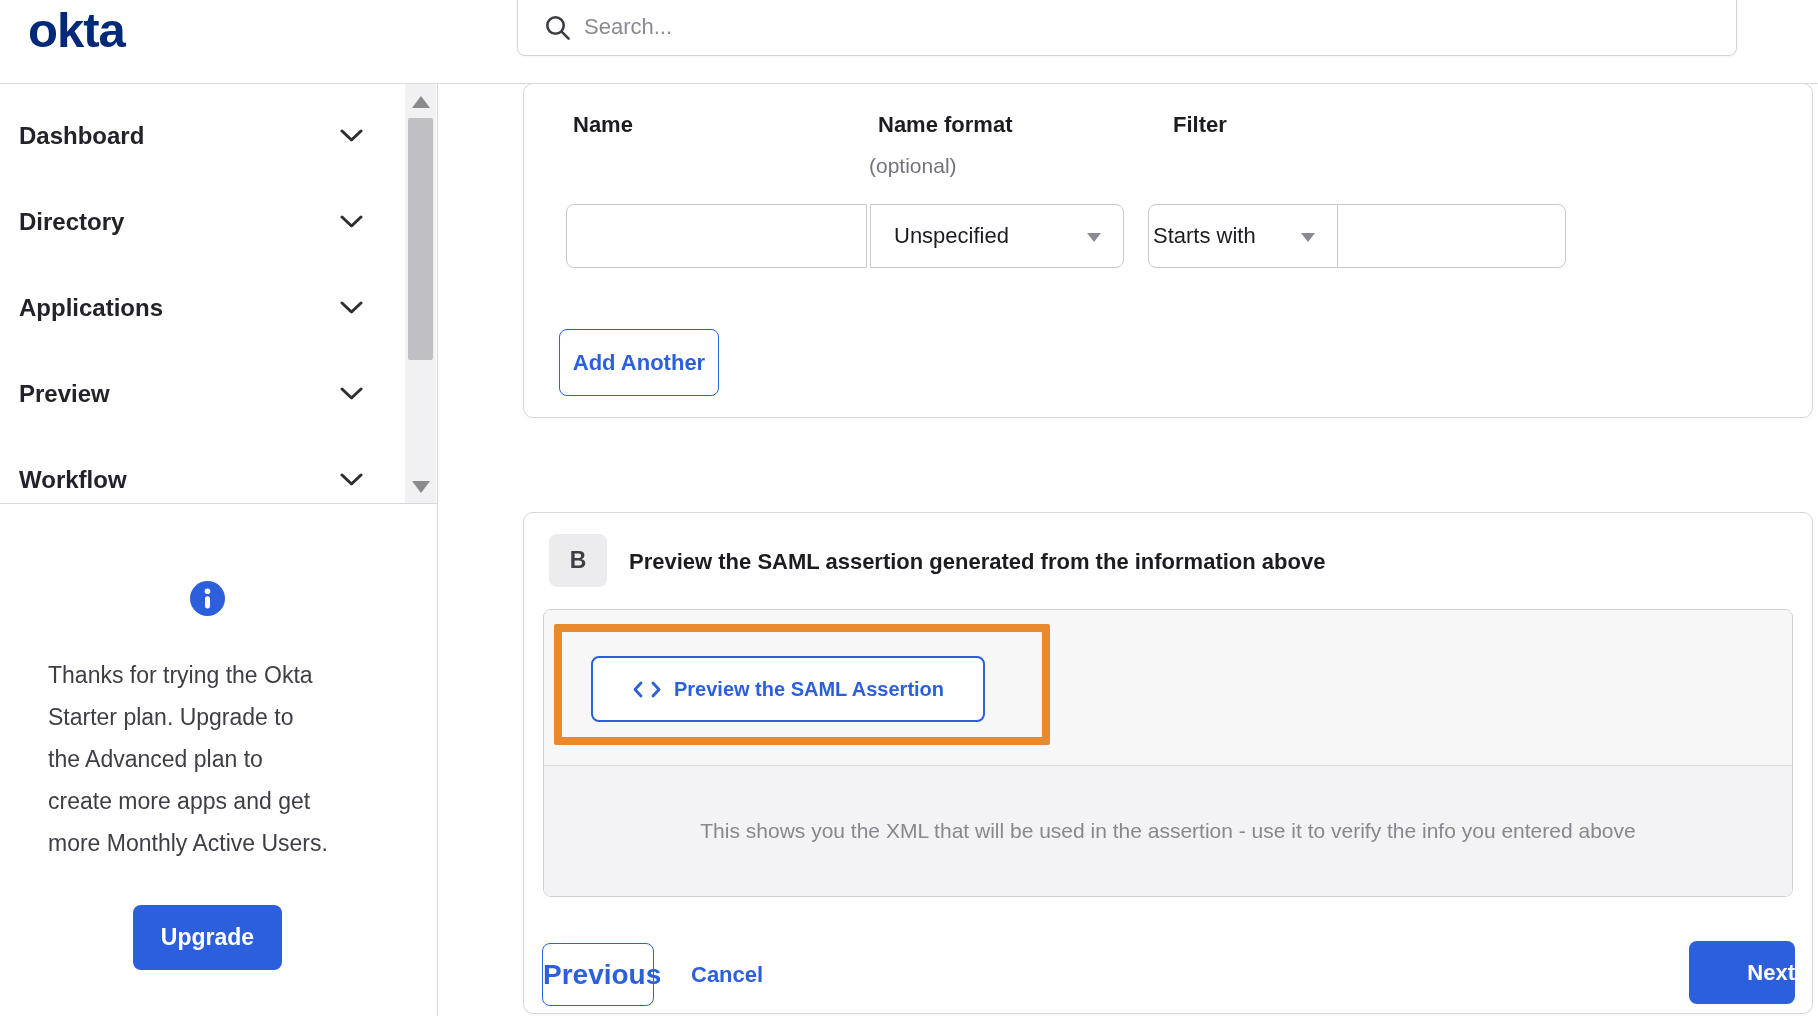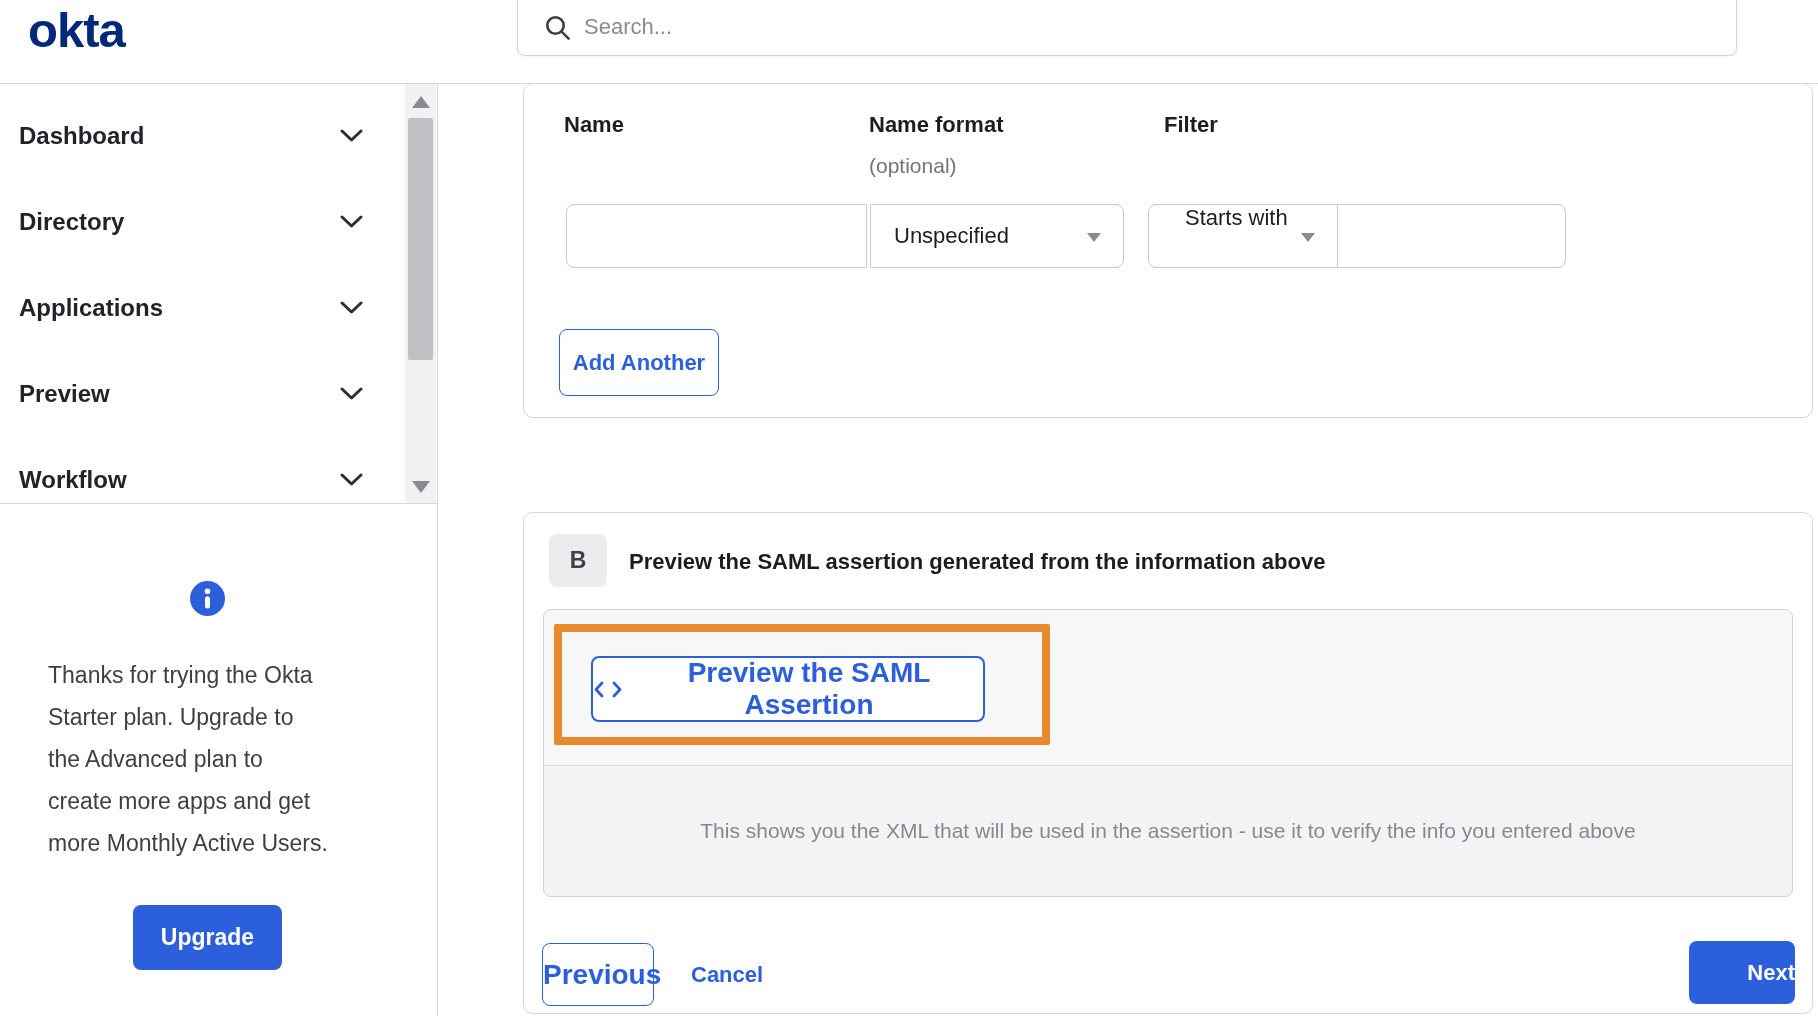--- a/index.html
+++ b/index.html
@@ -85,38 +85,38 @@
   
   .card {
     position: absolute; left: 523px; width: 1290px;
     background: #fff; border: 1px solid #d8d8dc; border-radius: 10px;
     box-shadow: 0 1px 3px rgba(0,0,0,.04);
   }
   .card1 { top: 83px; height: 335px; }
   .card2 { top: 512px; height: 502px; }
 
   
-  .col-label { position: absolute; font-size: 22px; font-weight: 700; color:#1d1d21; }
+  .col-label { position: absolute; font-size: 22px; font-weight: 700; color:#1d1d21;margin-left:9px; }
   .lbl-name   { left: 40px;  top: 28px; }
   .lbl-format { left: 345px; top: 28px; }
   .lbl-filter { left: 640px; top: 28px; }
   .lbl-optional {
     position: absolute; left: 345px; top: 70px;
     font-size: 21px; font-weight: 400; color: #73737b;
   }
   .fld {
     position: absolute; top: 120px; height: 64px;
     border: 1px solid #c8c8ce; background: #fff;
     font-family: "Liberation Sans", sans-serif; font-size: 22px; color: #1d1d21;
   }
   .input-name   { left: 42px;  width: 301px; border-radius: 8px 0 0 8px; padding: 0 16px; outline:none; }
   .select-format{ left: 346px; width: 254px; border-radius: 0 8px 8px 0;
                   display:flex; align-items:center; padding: 0 20px 0 23px; cursor:pointer; }
   .select-operator{ left: 624px; width: 190px; border-radius: 8px 0 0 8px;
-                  display:flex; align-items:flex-start; padding: 0 20px 0 36px; cursor:pointer; }
+                  display:flex; align-items:center; padding: 0 20px 0 4px; cursor:pointer; }
   .input-filter { left: 813px; width: 229px; border-radius: 0 8px 8px 0; padding: 0 16px; outline:none; }
   .caret {
     position: absolute; right: 22px; top: 28px; width: 0; height: 0;
     border-left: 7px solid transparent; border-right: 7px solid transparent;
     border-top: 9px solid #8a8a92;
   }
   .btn-add {
     position: absolute; left: 35px; top: 225px; width: 160px; height: 67px;
     background: #fff; border: 1px solid #2C5FDC; border-radius: 8px;
     color: #2C5FDC; font-family: "Liberation Sans", sans-serif;
@@ -146,21 +146,21 @@
   .panel-caption { font-size: 21px; color: #87878f; }
   .annotation {
     position: absolute; left: 10px; top: 14px; width: 496px; height: 121px;
     border: 8px solid #E8892D; border-radius: 2px; pointer-events: none;
   }
   .btn-preview {
     position: absolute; left: 47px; top: 46px; width: 394px; height: 66px;
     background: #fff; border: 2px solid #2C5FDC; border-radius: 8px;
     display: flex; align-items: center; justify-content: center; gap: 12px;
     color: #2C5FDC; font-family: "Liberation Sans", sans-serif;
-    font-size: 28px; font-weight: 700; cursor: pointer;
+    font-size: 20px; font-weight: 700; cursor: pointer;
   }
   .btn-previous {
     position: absolute; left: 18px; top: 430px; width: 112px; height: 63px;
     background: #fff; border: 1px solid #2C5FDC; border-radius: 8px;
     color: #2C5FDC; font-family: "Liberation Sans", sans-serif;
     font-size: 28px; font-weight: 700; cursor: pointer;
   }
   .link-cancel {
     position: absolute; left: 167px; top: 430px; height: 63px;
     display: flex; align-items: center;

